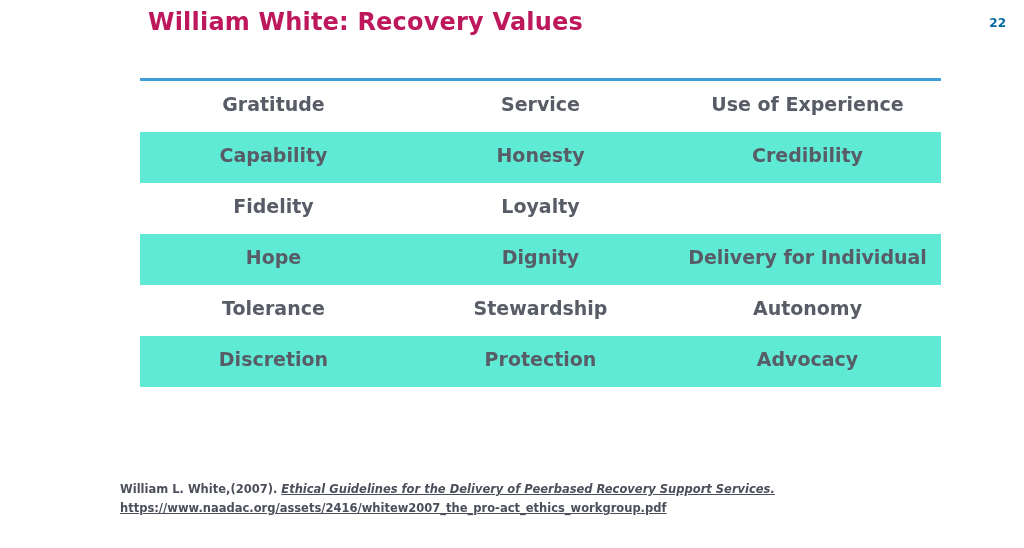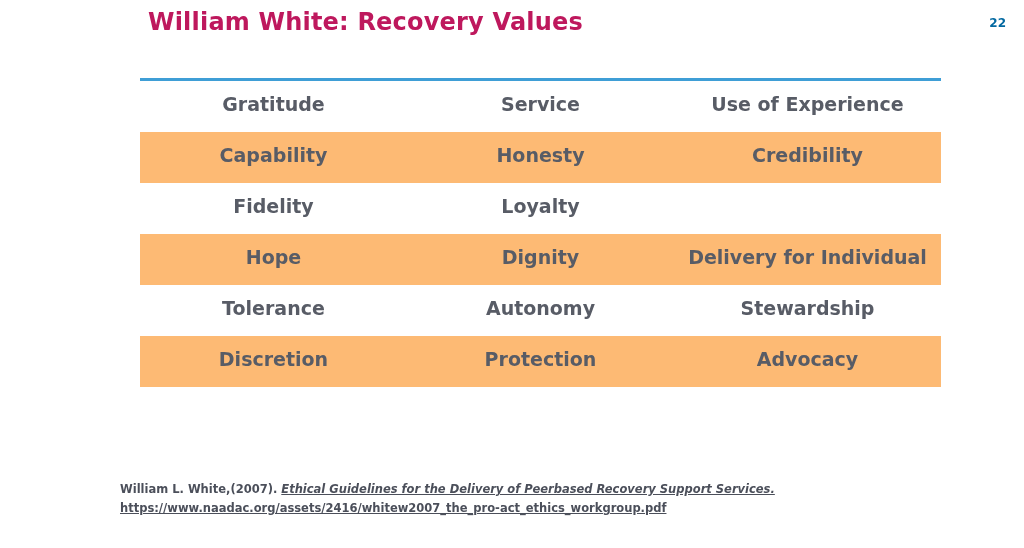--- a/index.html
+++ b/index.html
@@ -33,21 +33,21 @@
     position: absolute;
     left: 140px; top: 78px;
     width: 801px;
     border-top: 3px solid #3f9ed6;
   }
   .table-row {
     display: grid;
     grid-template-columns: 1fr 1fr 1fr;
     height: 51px;
   }
-  .table-row.highlight { background: #fdba74; }
+  .table-row.highlight { background: #5eead4; }
   .table-cell {
     display: flex;
     align-items: center;
     justify-content: center;
     padding-bottom: 6px;
     font-size: 19px;
     font-weight: bold;
     color: #585c66;
     white-space: nowrap;
   }
@@ -98,22 +98,22 @@
     </div>
 
     <div class="table-row highlight">
       <div class="table-cell">Hope</div>
       <div class="table-cell">Dignity</div>
       <div class="table-cell">Delivery for Individual</div>
     </div>
 
     <div class="table-row">
       <div class="table-cell">Tolerance</div>
+      <div class="table-cell">Stewardship</div>
       <div class="table-cell">Autonomy</div>
-      <div class="table-cell">Stewardship</div>
     </div>
 
     <div class="table-row highlight">
       <div class="table-cell">Discretion</div>
       <div class="table-cell">Protection</div>
       <div class="table-cell">Advocacy</div>
     </div>
 
   </div>
 

